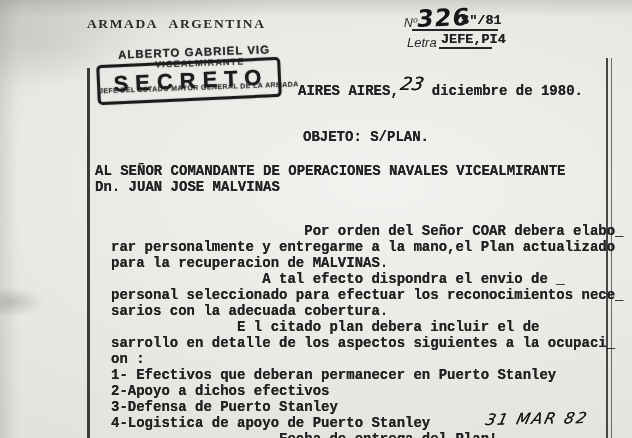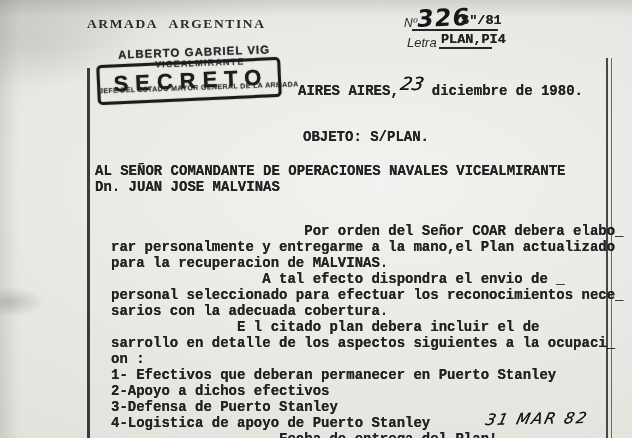--- a/index.html
+++ b/index.html
@@ -124,21 +124,21 @@
 <div class="page">
 
   <div class="abs letterhead" style="left:87px;top:16px;">ARMADA ARGENTINA</div>
 
   <div class="abs serif-italic" style="left:404px;top:16px;font-size:12px;">Nº</div>
   <div class="abs hw hw-num" style="left:417px;top:4px;">326</div>
   <div class="abs typed" style="left:453px;top:13px;font-size:13.5px;">"S"/81</div>
   <div class="abs underline" style="left:412px;top:29px;width:86px;height:2px;"></div>
 
   <div class="abs serif-italic" style="left:407px;top:35px;font-size:13px;">Letra</div>
-  <div class="abs typed" style="left:441px;top:32px;font-size:13.5px;">PLAN,PI4</div>
+  <div class="abs typed" style="left:441px;top:32px;font-size:13.5px;">JEFE,PI4</div>
   <div class="abs underline" style="left:439px;top:47px;width:53px;height:1.7px;"></div>
 
   <div class="abs stamp-name-l1" style="left:118px;top:46px;">ALBERTO GABRIEL VIG</div>
   <div class="abs stamp-name-l2" style="left:155px;top:58px;">VICEALMIRANTE</div>
   <div class="abs stamp-name-l3" style="left:99px;top:84px;width:190px;">JEFE DEL ESTADO MAYOR GENERAL DE LA ARMADA</div>
   <div class="abs secreto-box" style="left:97px;top:61px;">
     <span class="secreto-text">SECRETO</span>
   </div>
 
   <div class="abs rule" style="left:87px;top:68px;width:2.5px;height:370px;"></div>

